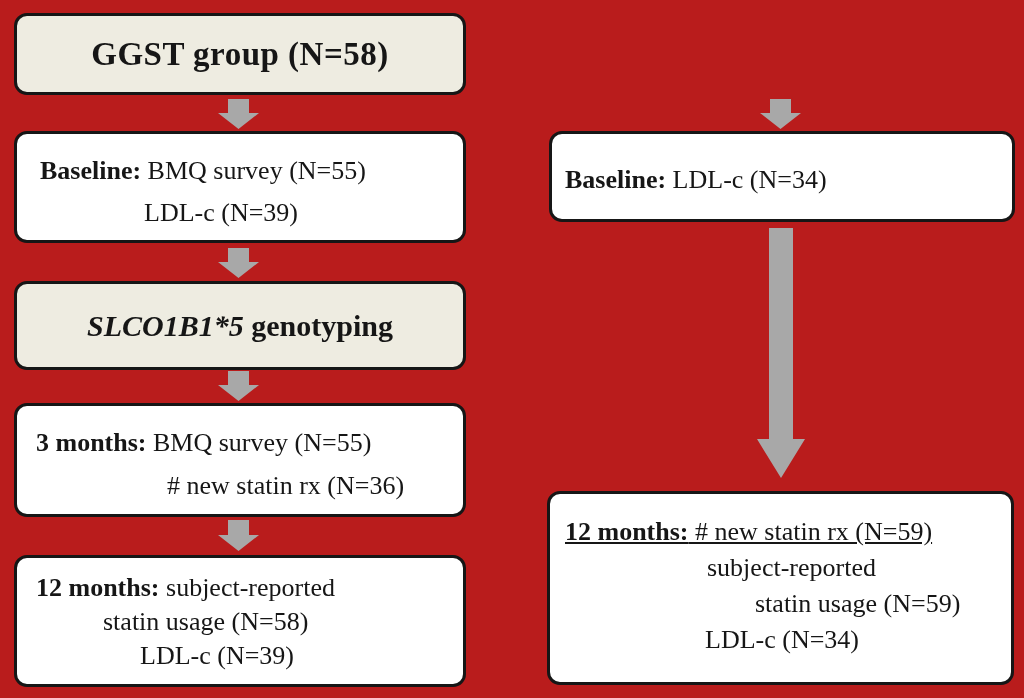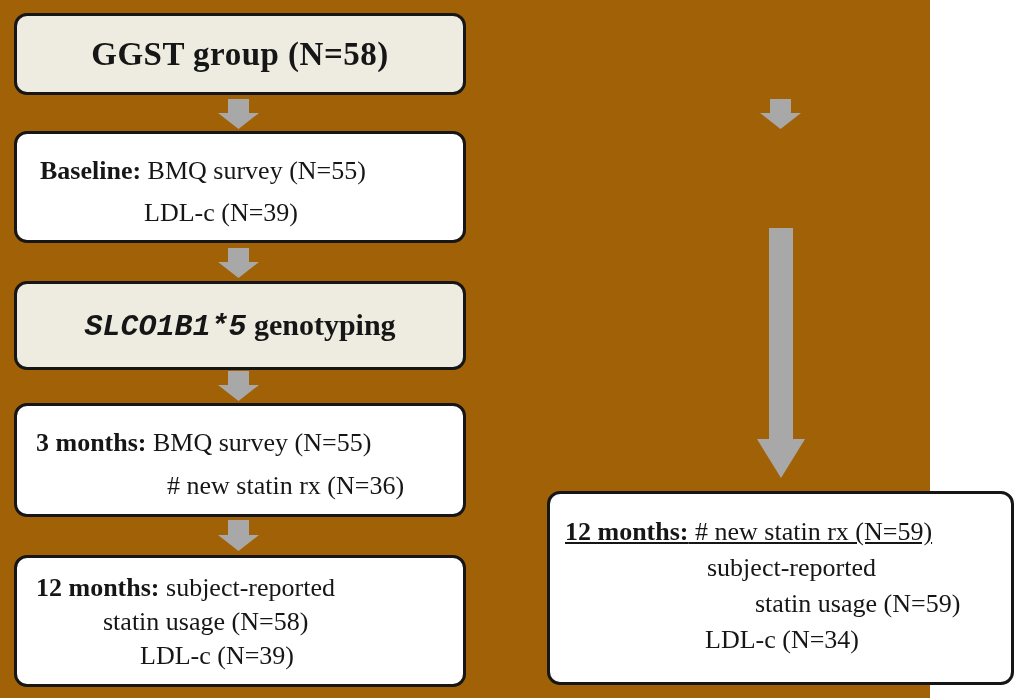--- a/index.html
+++ b/index.html
@@ -5,22 +5,22 @@
   html, body { margin: 0; padding: 0; }
   body {
     width: 1024px; height: 698px;
     background: #ffffff;
     font-family: "Liberation Serif", serif;
     color: #161616;
     overflow: hidden;
   }
   #figure {
     position: relative;
-    width: 930px; height: 698px;
-    background: #a16207;
+    width: 1024px; height: 698px;
+    background: #b91c1c;
   }
   .fbox {
     position: absolute;
     border: 3px solid #161616;
     border-radius: 13px;
     background: #ffffff;
     box-sizing: border-box;
   }
   .fbox.shaded { background: #EEECE1; }
   .centered {
@@ -33,21 +33,21 @@
     font-size: 33px;
     font-weight: bold;
     letter-spacing: 0.5px;
     white-space: nowrap;
   }
   .geno-text {
     font-size: 30px;
     font-weight: bold;
     white-space: nowrap;
   }
-  .geno-text i { font-style: italic; font-family: Liberation Mono, monospace; }
+  .geno-text i { font-style: italic; }
   .line {
     font-size: 26px;
     white-space: nowrap;
   }
   .line b { font-weight: bold; }
   .arrow { position: absolute; }
   .arrow svg { display: block; }
 </style>
 </head>
 <body>
@@ -102,20 +102,23 @@
     <div class="line" style="margin-left:123px; line-height:34px;"><span>LDL-c (N=39)</span></div>
   </div>
 
 
   <div class="arrow" style="left:760px; top:99px;">
     <svg width="41" height="30" viewBox="0 0 41 30">
       <polygon points="10,0 31,0 31,14 41,14 20.5,30 0,14 10,14" fill="#A8A8A8"></polygon>
     </svg>
   </div>
 
+  <div class="fbox" style="left:549px; top:131px; width:466px; height:91px;">
+    <div class="line" style="margin:31px 0 0 13px;"><b>Baseline:</b><span> LDL-c (N=34)</span></div>
+  </div>
 
   <div class="arrow" style="left:757px; top:228px;">
     <svg width="48" height="250" viewBox="0 0 48 250">
       <polygon points="12,0 36,0 36,211 48,211 24,250 0,211 12,211" fill="#A8A8A8"></polygon>
     </svg>
   </div>
 
   <div class="fbox" style="left:547px; top:491px; width:467px; height:194px;">
     <div class="line" style="margin:20px 0 0 15px; line-height:36px;text-decoration:underline;"><b>12 months:</b><span> # new statin rx (N=59)</span></div>
     <div class="line" style="margin-left:157px; line-height:36px;"><span>subject-reported</span></div>

